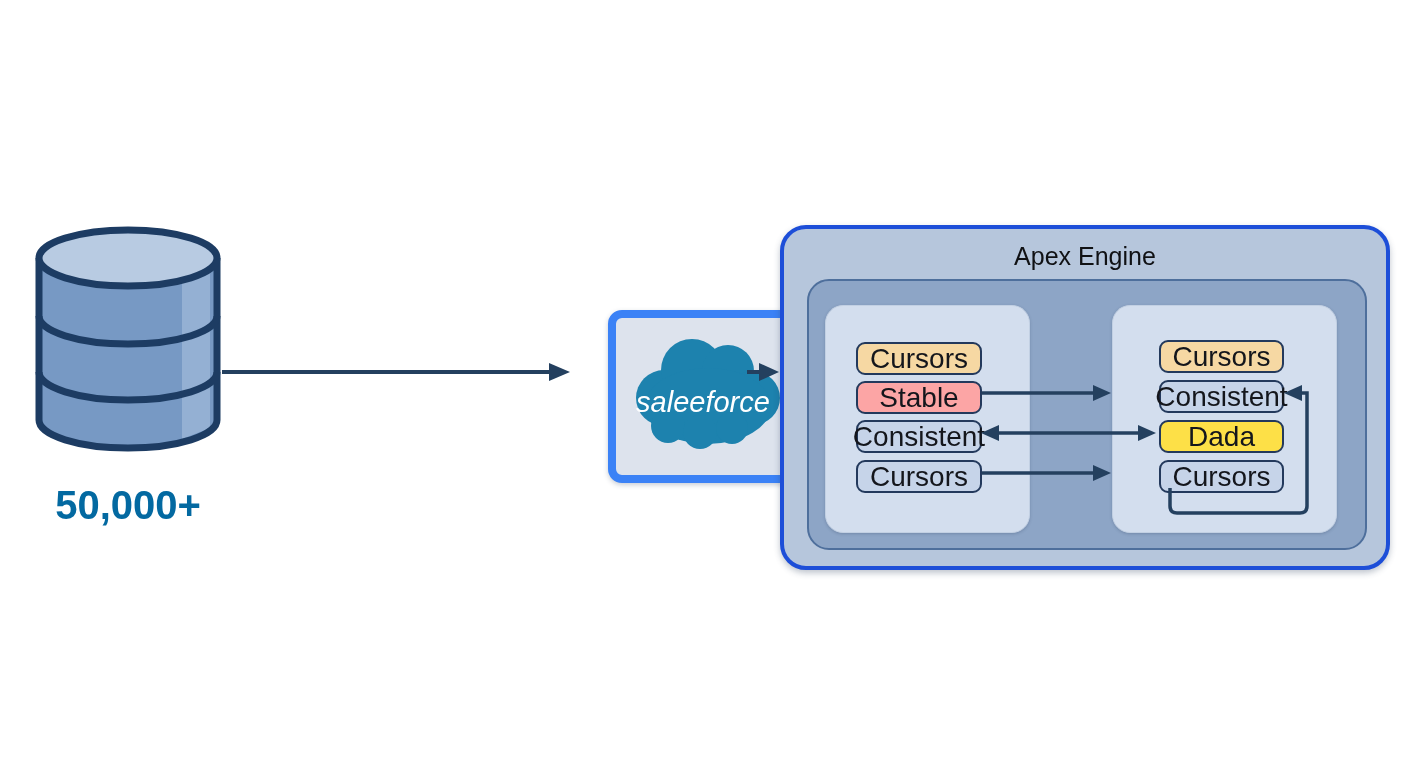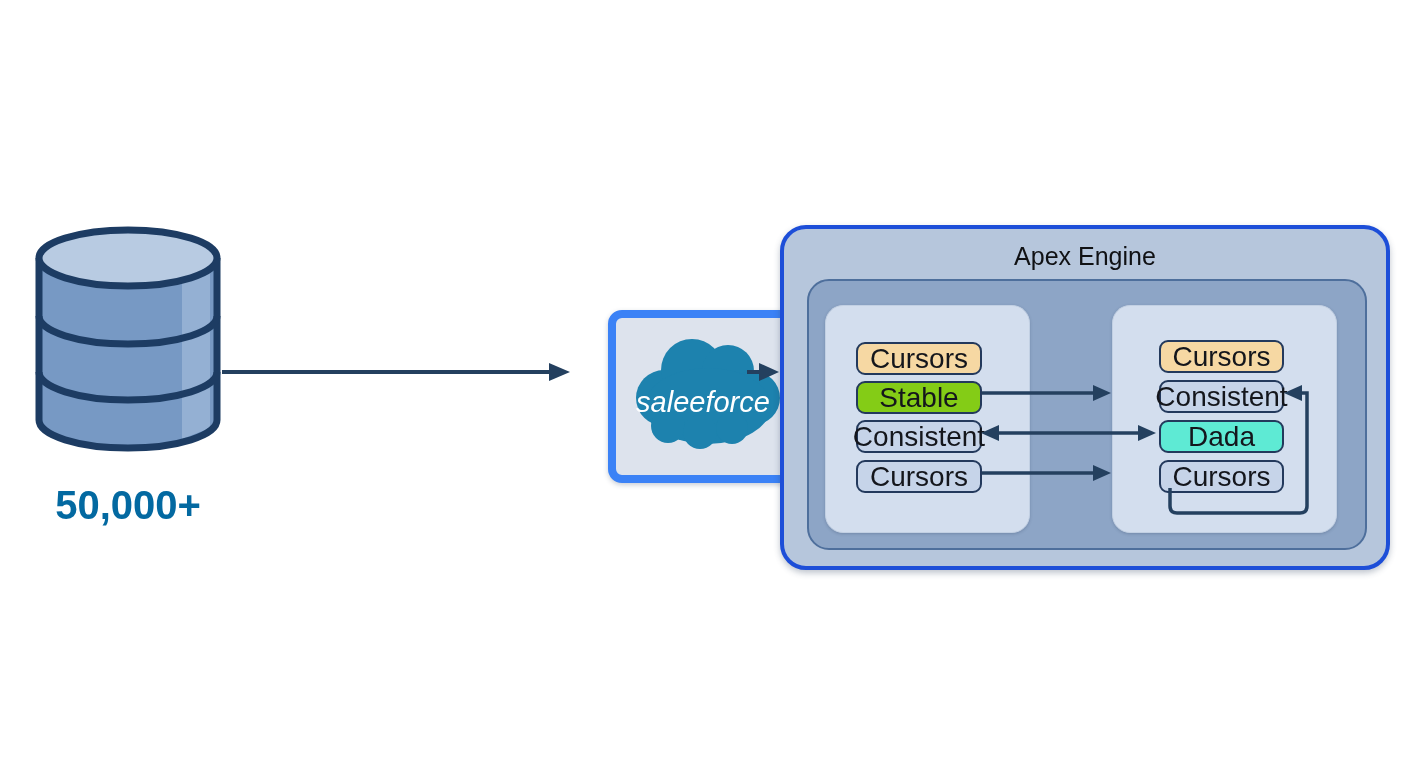--- a/index.html
+++ b/index.html
@@ -73,29 +73,29 @@
       <text x="87" y="94" text-anchor="middle" font-size="29" font-style="italic" font-family="Liberation Sans, sans-serif" fill="#ffffff">saleeforce</text>
     </svg>
   </div>
 
   <div class="apex-outer">
     <div class="apex-title">Apex Engine</div>
     <div class="apex-inner">
 
       <div class="panel panel-left">
         <div class="node" style="top: 36px; background-color: rgb(246, 216, 163);">Cursors</div>
-        <div class="node" style="top: 75px; background-color: #84cc16;">Stable</div>
+        <div class="node" style="top: 75px; background-color: #fca5a5;">Stable</div>
         <div class="node" style="top: 114px; background-color: rgb(198, 212, 233);">Consistent</div>
         <div class="node" style="top: 154px; background-color: rgb(198, 212, 233);">Cursors</div>
       </div>
 
       <div class="panel panel-right">
         <div class="node" style="top: 34px; background-color: rgb(246, 216, 163);">Cursors</div>
         <div class="node" style="top: 74px; background-color: rgb(198, 212, 233);">Consistent</div>
-        <div class="node" style="top: 114px; background-color: #5eead4;">Dada</div>
+        <div class="node" style="top: 114px; background-color: #fde047;">Dada</div>
         <div class="node" style="top: 154px; background-color: rgb(198, 212, 233);">Cursors</div>
       </div>
 
     </div>
   </div>
 
   <svg id="connectors">
     <g stroke="#24405f" fill="#24405f">
 
       <g>

